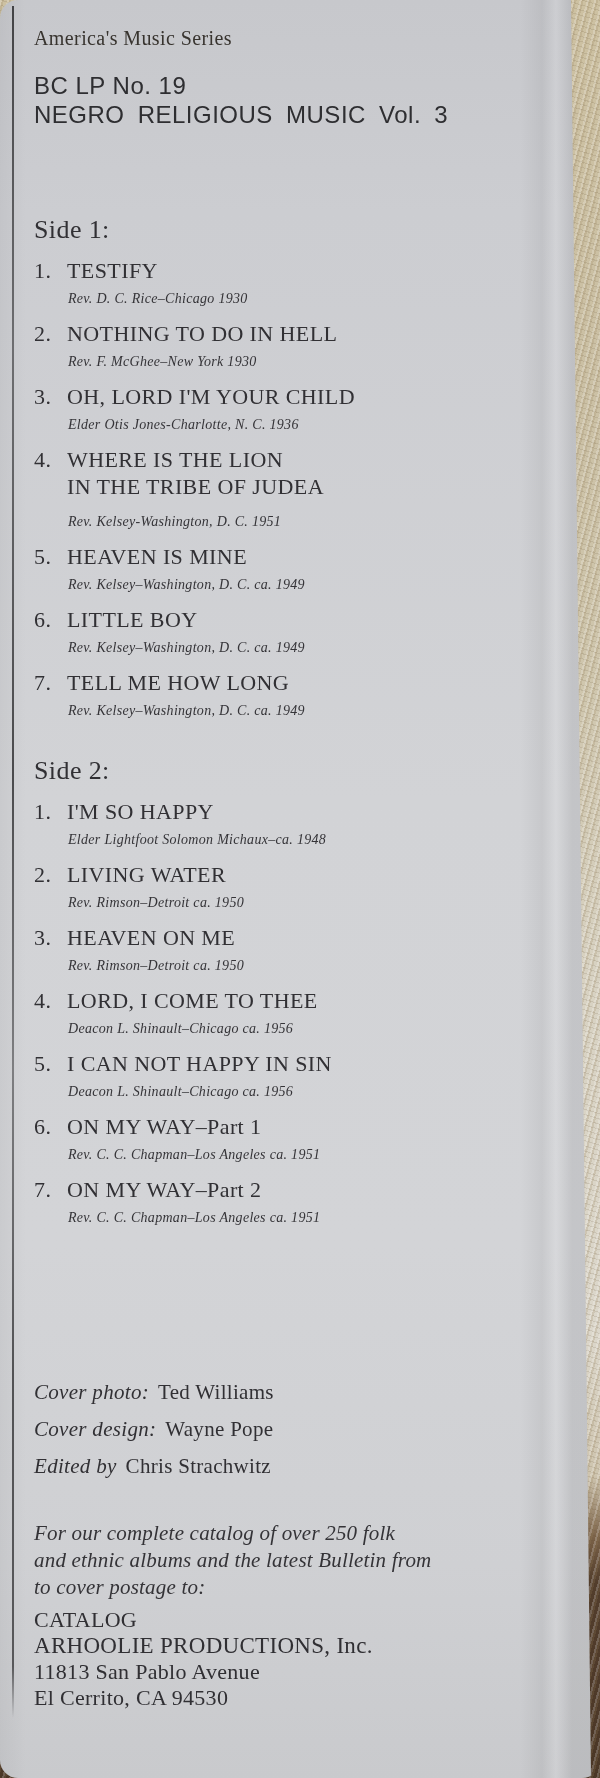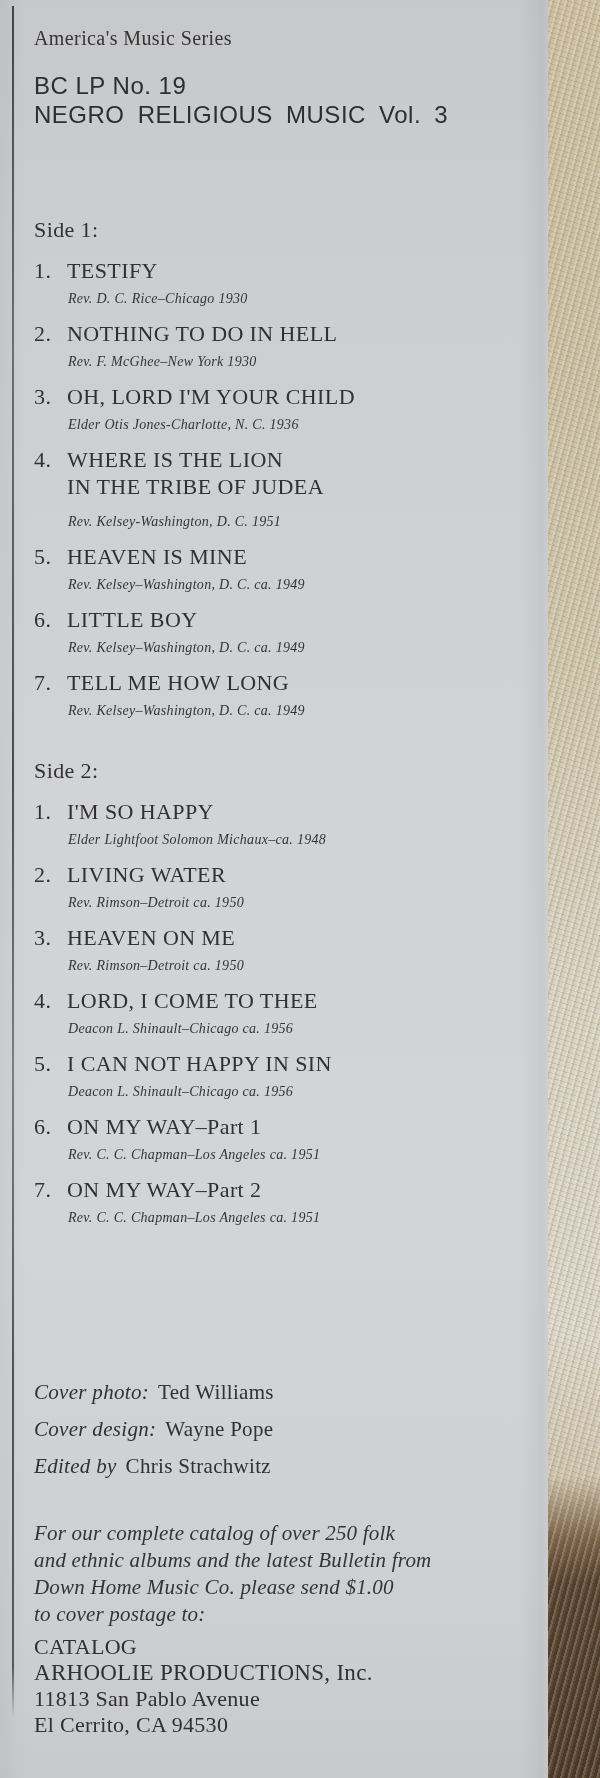--- a/index.html
+++ b/index.html
@@ -6,47 +6,48 @@
   body{
     width:600px;height:1778px;position:relative;overflow:hidden;
     font-family:"Liberation Serif", serif;
     background:
       repeating-linear-gradient(105deg, rgba(255,255,255,.20) 0 2px, rgba(150,128,90,.20) 2px 4px, rgba(0,0,0,0) 4px 7px),
       repeating-linear-gradient(17deg, rgba(95,75,48,.14) 0 1px, rgba(0,0,0,0) 1px 5px),
       linear-gradient(180deg,#cdc1a2 0%, #cbc0a4 20%, #cfc6ad 38%, #d8d2c2 55%, #dcd7cb 75%, #cec4ae 83%, #7a6147 86.5%, #523d2c 89%, #4a3626 100%);
   }
   
   .cover{
-    position:absolute;left:0;top:0;width:548px;height:1778px;
+    position:absolute;left:0;top:0;width:600px;height:1778px;
     clip-path:polygon(0 0, 571px 0, 591px 1778px, 0 1778px);
     background:
       linear-gradient(90deg, rgba(0,0,0,.045) 0, rgba(0,0,0,0) 26px),
       linear-gradient(90deg, rgba(0,0,0,0) 520px, rgba(0,0,0,.05) 542px, rgba(255,255,255,.10) 556px, rgba(0,0,0,.07) 572px),
       linear-gradient(180deg,#c7c8cc 0%, #cccdd1 12%, #d2d3d6 45%, #d3d4d7 70%, #cfd0d3 88%, #c9cacd 100%);
+    border-radius: 18px;
   }
   .left-rule{
     position:absolute;left:12px;top:6px;width:2px;height:1712px;
     background:linear-gradient(180deg,
       rgba(60,60,62,.95) 0%, rgba(60,60,62,.65) 20%, rgba(60,60,62,.9) 45%,
       rgba(60,60,62,.55) 62%, rgba(60,60,62,.85) 80%, rgba(60,60,62,.8) 97%, rgba(60,60,62,0) 100%);
   }
   .content{position:absolute;left:34px;top:0;width:500px;color:#313034;}
   section{position:absolute;left:0;width:500px;}
 
   
   .hdr{top:26px;}
   .series{font-size:20px;line-height:24px;color:#38342f;letter-spacing:.4px;margin-bottom:21px;}
   .cat-no,.album-title{font-family:"Liberation Sans",sans-serif;font-size:24px;line-height:29px;color:#2e2e31;letter-spacing:.5px;}
   .album-title{word-spacing:6px;}
   .album-sub{font-family:"Liberation Sans",sans-serif;font-weight:bold;font-size:21px;line-height:29px;color:#2c2c2f;letter-spacing:.2px;}
 
   
   .side1{top:216px;}
   .side2{top:757px;}
-  .side-label{font-size:22px;line-height:27px;margin-bottom:14px;letter-spacing:.4px;}
+  .side-label{font-size:26px;line-height:27px;margin-bottom:14px;letter-spacing:.4px;}
   .track{margin-bottom:7px;}
   .t-line{font-size:22px;line-height:27px;letter-spacing:.4px;}
   .num{display:inline-block;width:33px;}
   .t-line2{font-size:22px;line-height:27px;letter-spacing:.4px;margin-left:33px;}
   .artist{font-style:italic;font-size:14px;line-height:29px;margin-left:34px;letter-spacing:.3px;color:#353438;}
   .gap-artist{margin-top:7px;}
 
   
   .credits{top:1378px;}
   .credit{font-size:21px;line-height:29px;margin-bottom:8px;letter-spacing:.3px;}
@@ -149,21 +150,20 @@
         <span class="lbl">Cover design:</span><span class="val">Wayne Pope</span>
       </div>
       <div class="credit">
         <span class="lbl">Edited by</span><span class="val">Chris Strachwitz</span>
       </div>
     </section>
 
     <section class="catalog">
       <div class="note-line">For our complete catalog of over 250 folk</div>
       <div class="note-line">and ethnic albums and the latest Bulletin from</div>
-      <div class="note-line">Down Home Music Co. please send $1.00</div>
       <div class="note-line">to cover postage to:</div>
       <div class="addr">
         <div class="addr-line">CATALOG</div>
         <div class="addr-line b">ARHOOLIE PRODUCTIONS, Inc.</div>
         <div class="addr-line">11813 San Pablo Avenue</div>
         <div class="addr-line">El Cerrito, CA 94530</div>
       </div>
     </section>
 
   </div>

